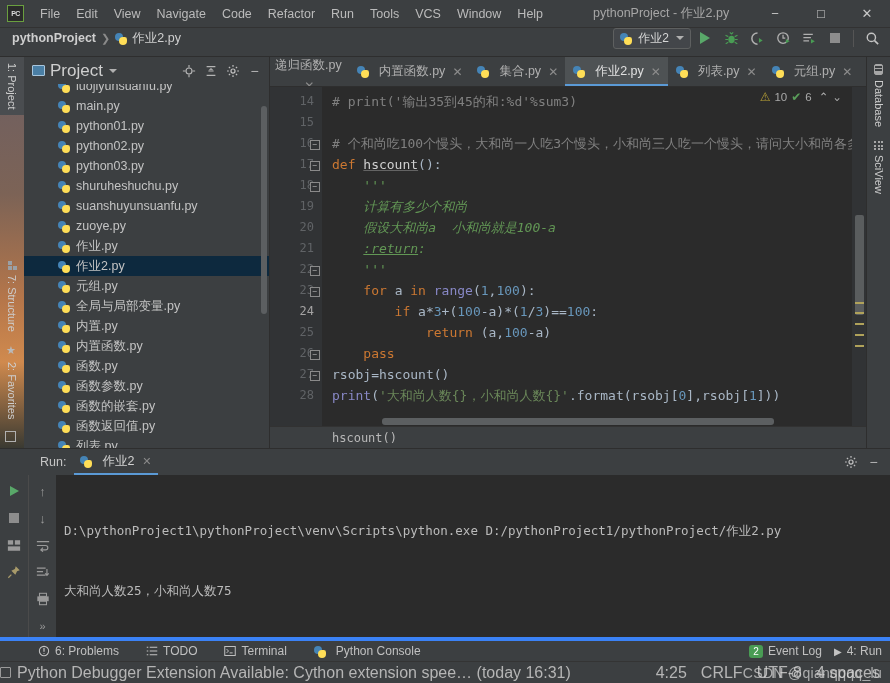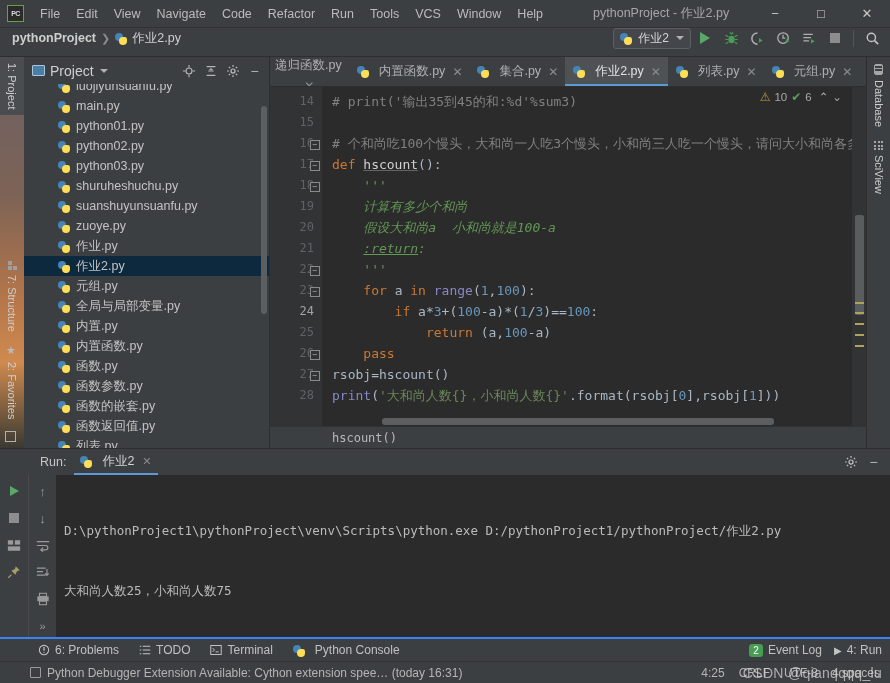--- a/index.html
+++ b/index.html
@@ -113,21 +113,21 @@
   
   .projpanel {
     width: 246px; flex: none; background: #3c3f41;
     display: flex; flex-direction: column; border-right: 1px solid #2e2e2e;
     min-height: 0;
   }
   .pp-head {
     height: 27px; display: flex; align-items: center; padding: 0 4px 0 8px;
     flex: none;
   }
-  .pp-head .t { color: #cfcfcf; font-size: 14px; margin-left: 5px; }
+  .pp-head .t { color: #cfcfcf; font-size: 17px; margin-left: 5px; }
   .icon-proj {
     width: 13px; height: 11px; border: 1.5px solid #a8c6dd; background: #4a7fa5; border-radius:1px;
   }
   .pp-head-icons { margin-left: auto; display: flex; align-items: center; gap: 1px; }
   .hi { width: 21px; height: 21px; display:flex;align-items:center;justify-content:center; color:#b4b4b4; }
 
   .tree {
     flex: 1; overflow: hidden; position: relative;
     background: #3c3f41; padding-top: 0px;
   }
@@ -268,31 +268,31 @@
   .console {
     flex: 1; background: #2b2b2b; color: #bbbbbb;
     font-family: "DejaVu Sans Mono", monospace; font-size: 12.5px;
     padding: 6px 0 0 8px; overflow: hidden; position: relative; white-space: pre;
     line-height: 20px;
   }
 
   
   .toolwin-bar {
     height: 24px; flex: none; background: #3c3f41; display: flex; align-items: center;
-    padding-left: 38px; gap: 20px; border-top: 2px solid #3b82f6; font-size: 12px; color: #c0c0c0;
+    padding-left: 38px; gap: 27px; border-top: 4px solid #3b82f6; font-size: 12px; color: #c0c0c0;
   }
   .twi { display:flex; align-items:center; gap:5px; }
   .twbar-right { margin-left:auto; display:flex; align-items:center; gap:12px; padding-right:8px; }
   .badge-green {
     background:#499c54; color:#fff; border-radius:3px; font-size:10px;
     padding:0 4px; height:13px; line-height:13px; display:inline-block;
   }
   .statusbar {
     height: 22px; flex: none; background: #3c3f41; display: flex; align-items: center;
-    padding-left: 30px; font-size: 12px; color: #b5b5b5; border-top:1px solid #343434;
+    font-size: 16px; color: #b5b5b5; border-top:1px solid #343434;
   }
   .sb-right { margin-left:auto; display:flex; align-items:center; gap:14px; padding-right:10px; }
   .mini-ico { width:11px;height:11px;border:1px solid #9a9a9a; border-radius:1px; display:inline-block; margin-right:6px;}
 
   .watermark {
     position: absolute; right: 8px; bottom: 2px; pointer-events:none;
     font-size: 14px; color: rgba(215,215,215,0.72); font-family:"Liberation Sans",sans-serif;
     letter-spacing: 0.3px;
   }
 </style>

